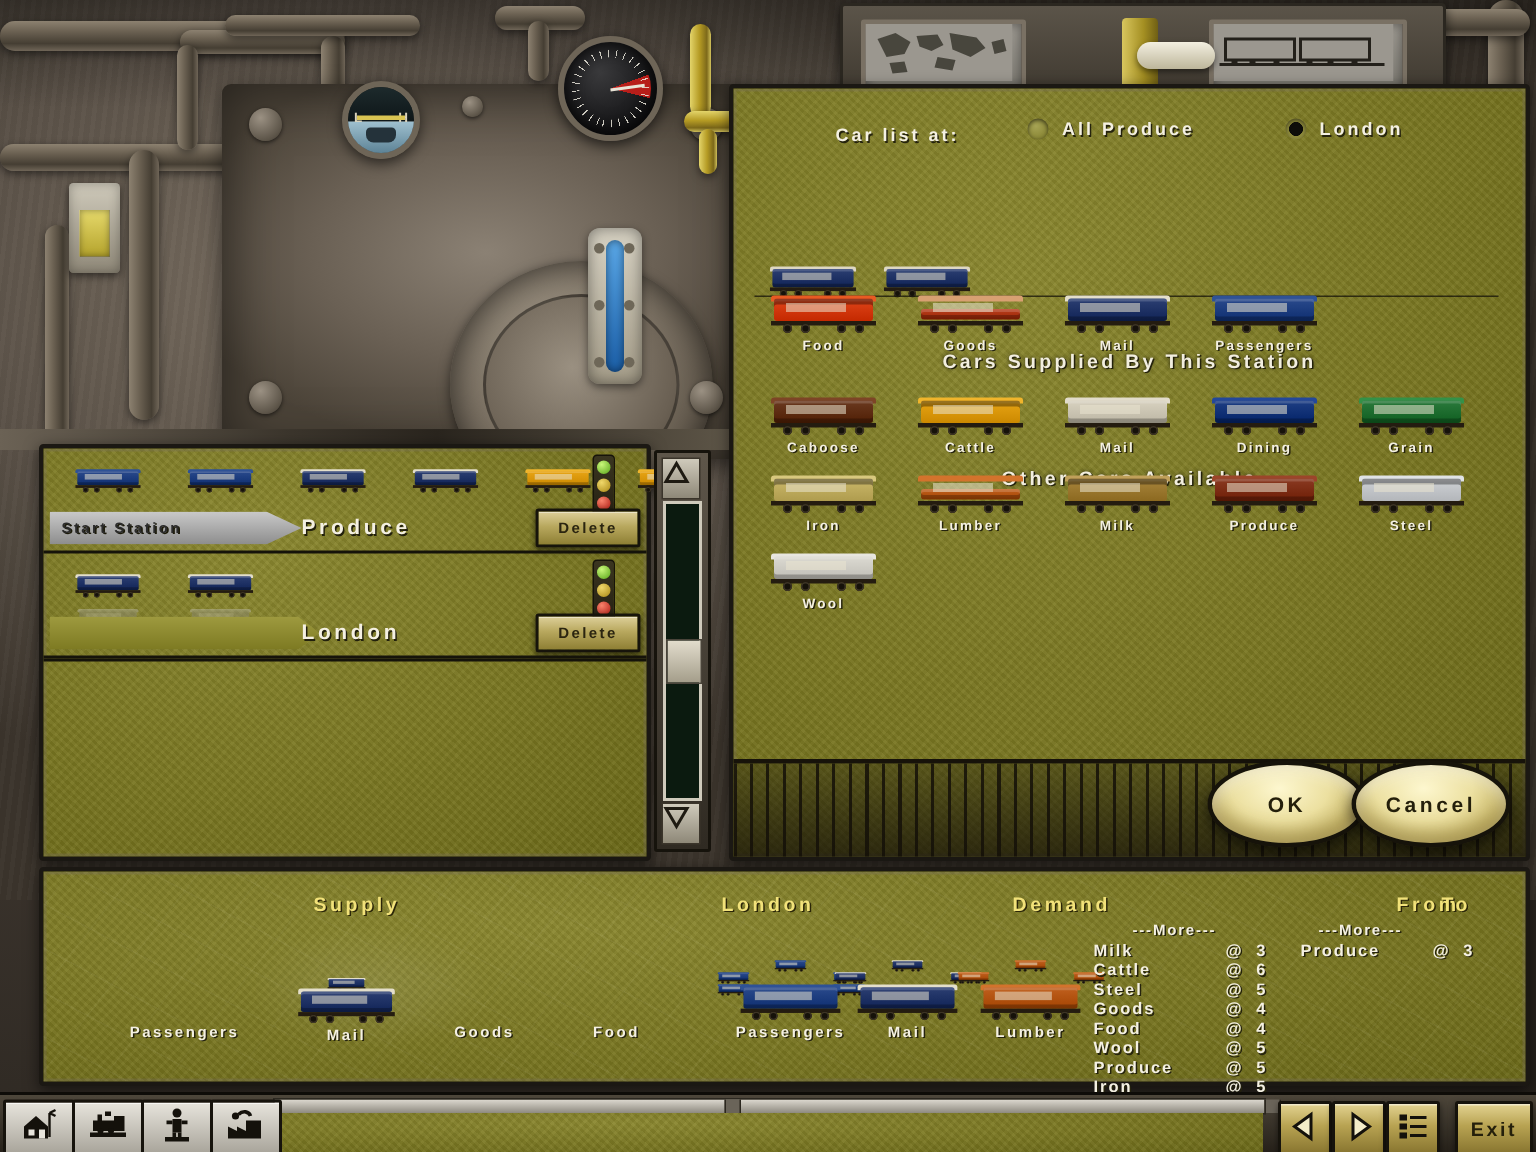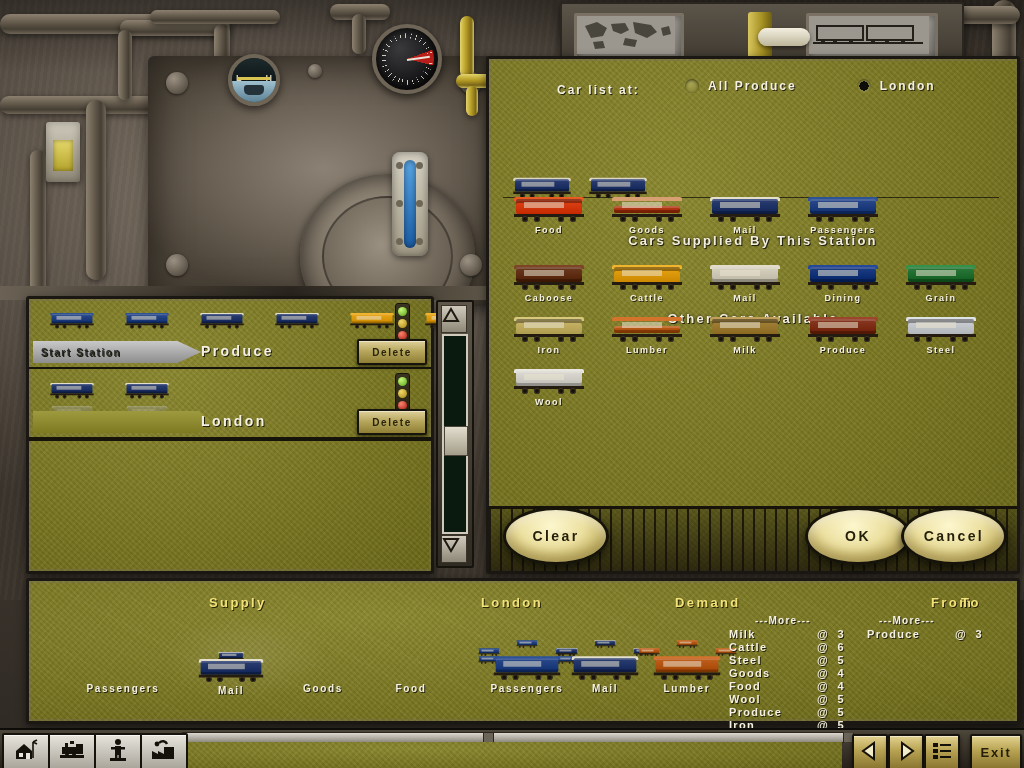--- a/index.html
+++ b/index.html
@@ -539,23 +539,20 @@
             <div class="w w1"></div>
             <div class="w w2"></div>
             <div class="w w3"></div>
             <div class="w w4"></div>
           </div>
           <div class="nm">Wool</div>
         </div>
       </div>
 
     <div class="ironwork" style="left:0;bottom:0;width:100%;"></div>
-    <div class="ovalBtn" style="left:14px;bottom:6px;">
-      <span>Clear</span>
-    </div>
     <div class="ovalBtn" style="left:316px;bottom:6px;">
       <span>OK</span>
     </div>
     <div class="ovalBtn" style="left:412px;bottom:6px;">
       <span>Cancel</span>
     </div>
   </div>
 
   <div id="listPanel" class="frame felt">
     <div id="consistRows" style="position: absolute; left: 0px; top: 0px; width: 100%; height: 100%;">

